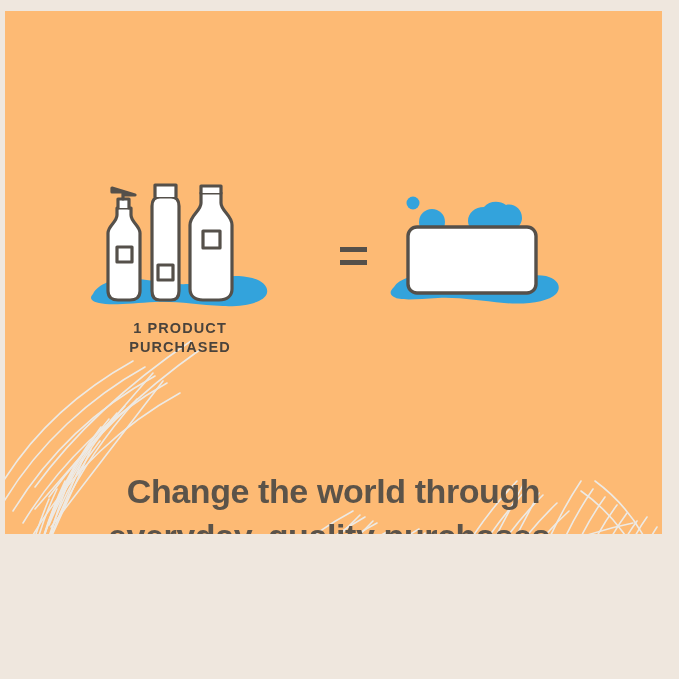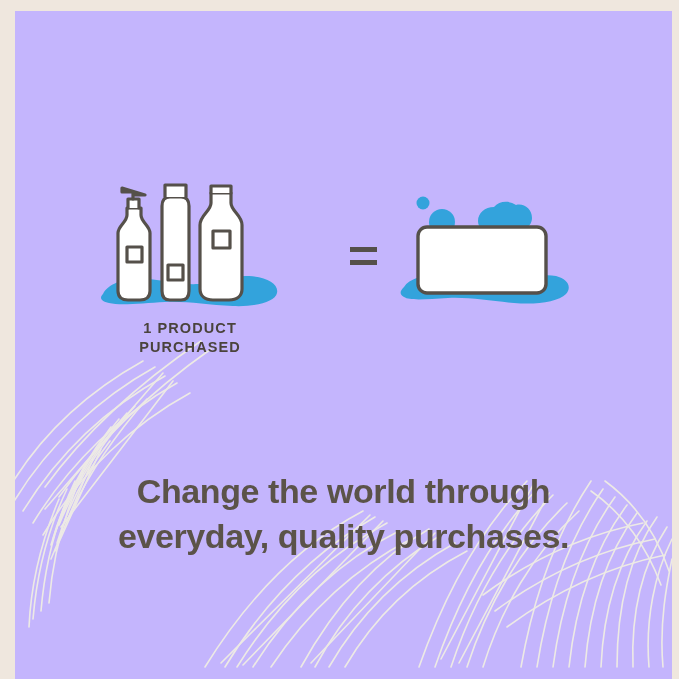--- a/index.html
+++ b/index.html
@@ -17,25 +17,25 @@
   #poster {
     position: relative;
     width: 679px;
     height: 679px;
     background: #EFE7DE;      
     box-sizing: border-box;
     overflow: hidden;
   }
   #canvas {
     position: absolute;
-    left: 15px;
+    left: 5px;
     top: 11px;
     width: 657px;
-    height: 669px;
-    background: #c4b5fd;
+    height: 523px;
+    background: #fdba74;
     overflow: hidden;
   }
 
   
   #watermark {
     position: absolute;
     left: 0; top: 0;
     width: 657px;
     height: 657px;
     pointer-events: none;

